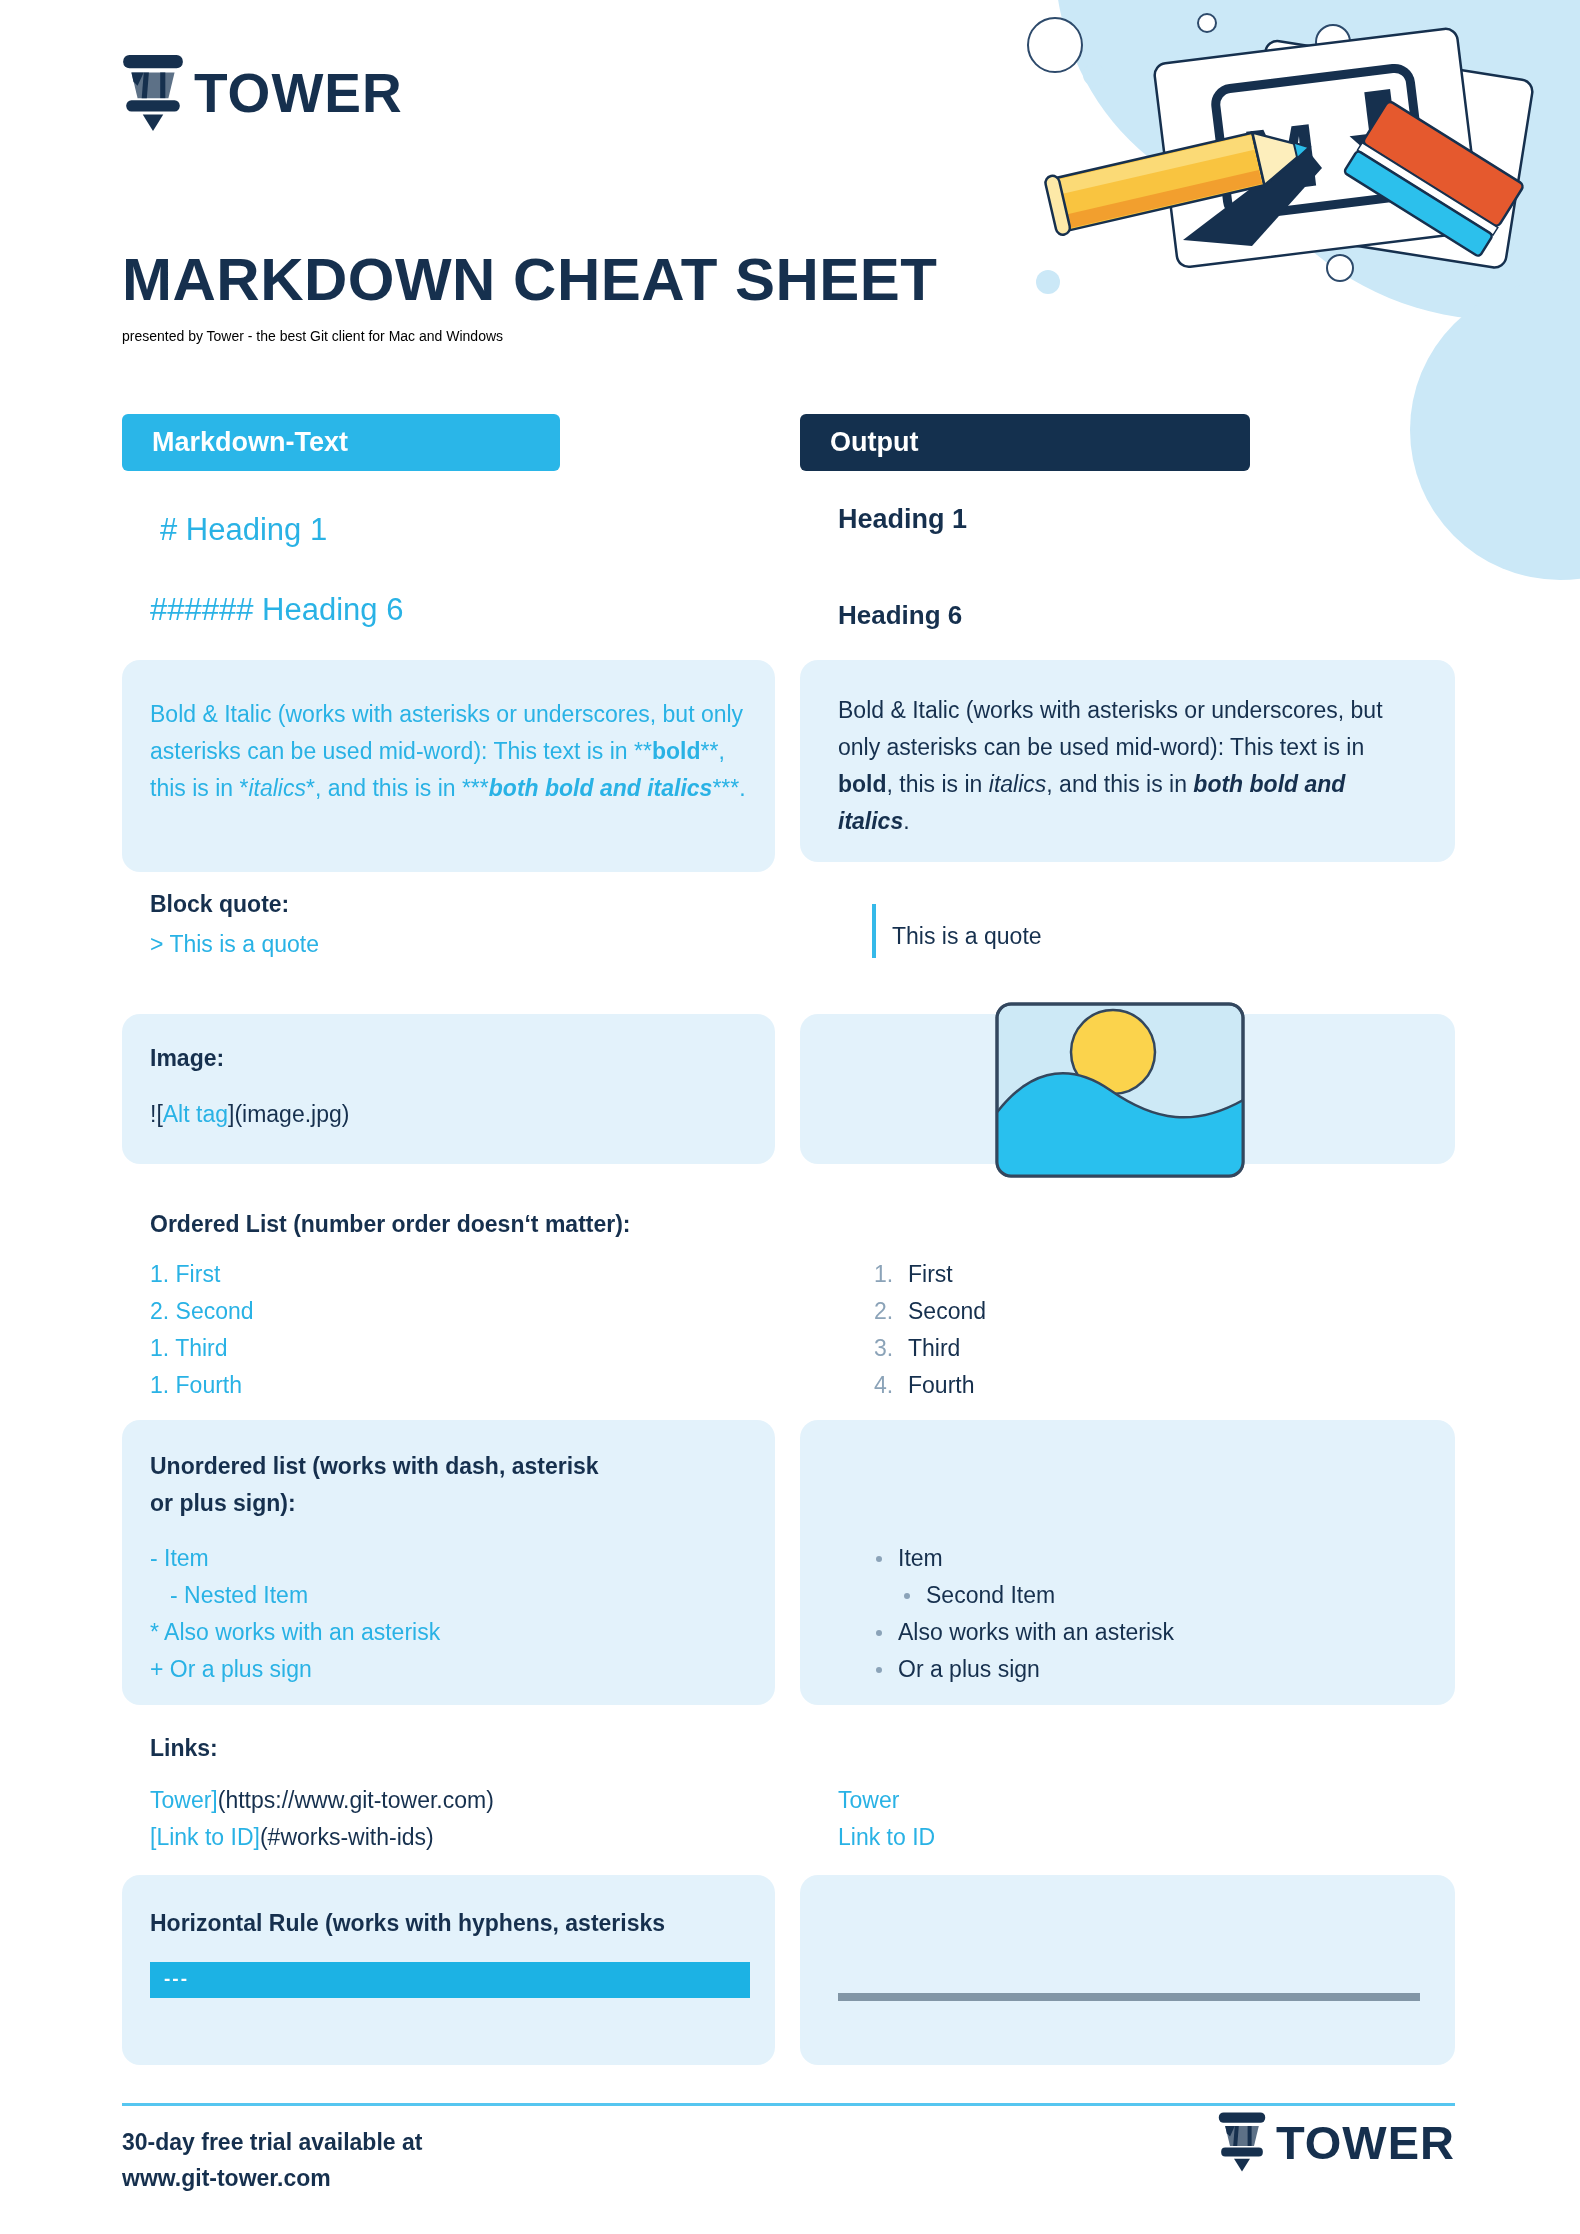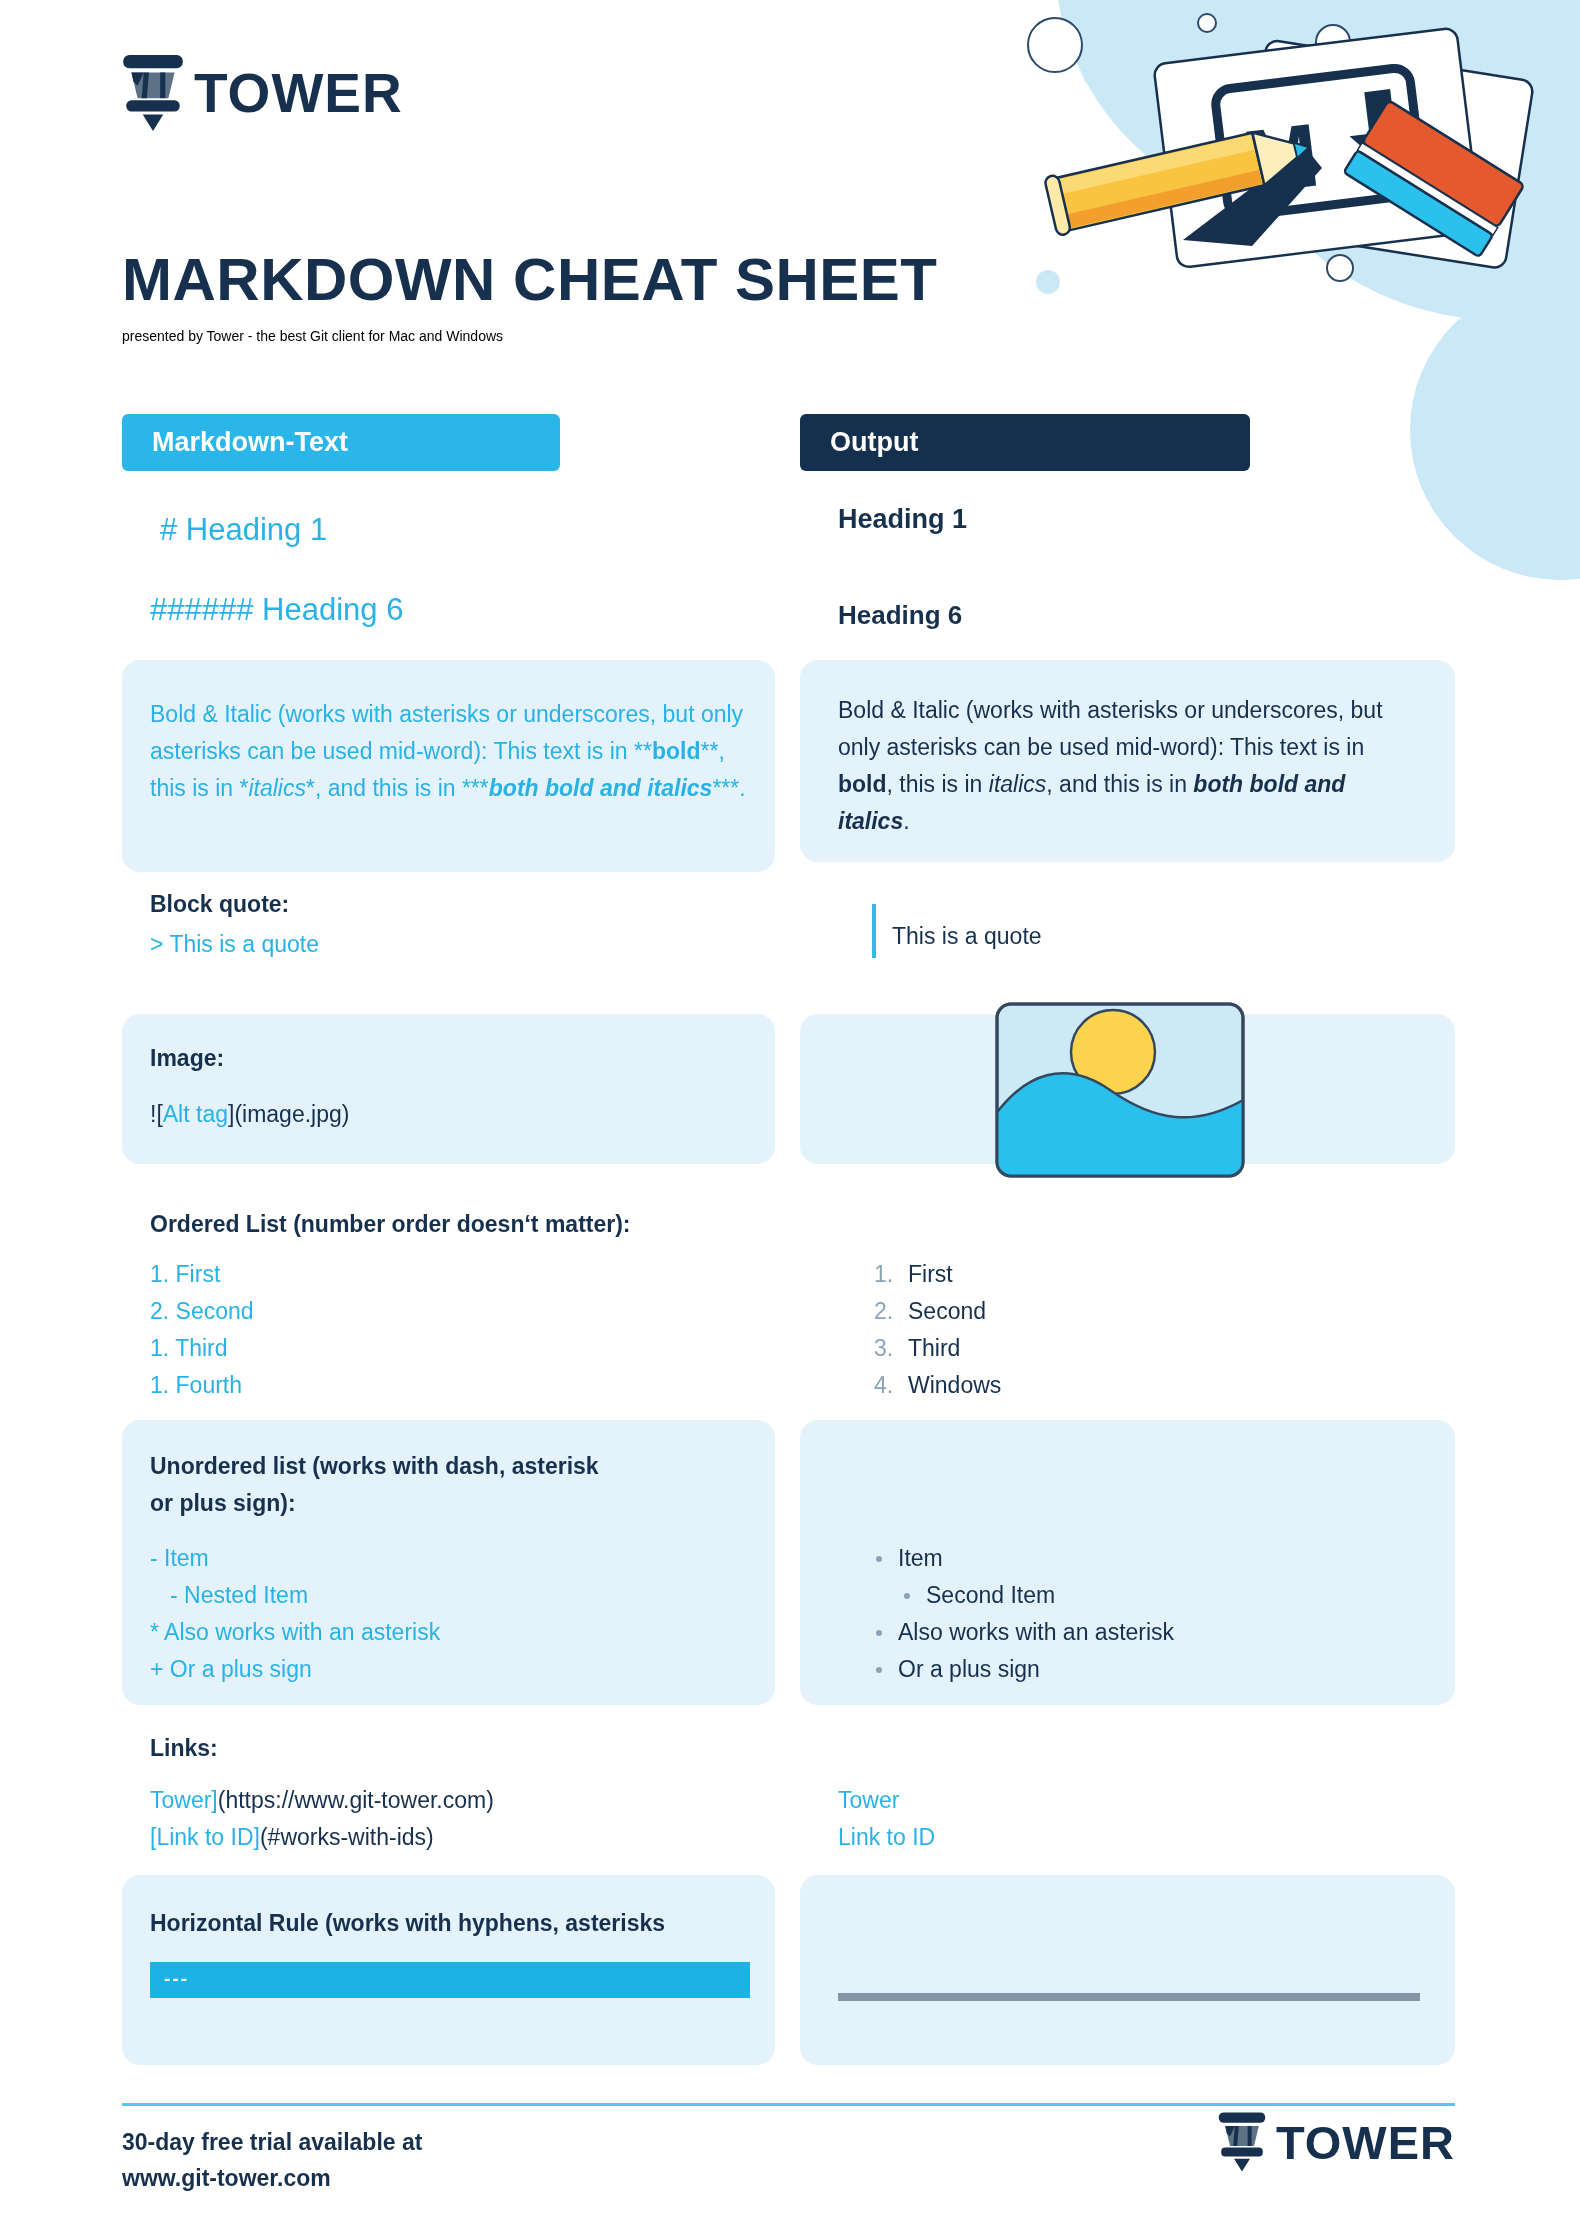--- a/index.html
+++ b/index.html
@@ -151,21 +151,21 @@
   <div class="ol-row">
     <span class="ol-num">2.</span>
     <span>Second</span>
   </div>
   <div class="ol-row">
     <span class="ol-num">3.</span>
     <span>Third</span>
   </div>
   <div class="ol-row">
     <span class="ol-num">4.</span>
-    <span>Windows</span>
+    <span>Fourth</span>
   </div>
 </div>
 
 <div class="box" style="left:122px; top:1420px; width:653px; height:285px"></div>
 <div class="abs bold navy t23" style="left:150px; top:1448px">Unordered list (works with dash, asterisk</div>
 <div class="abs bold navy t23" style="left:150px; top:1485px">or plus sign):</div>
 <div class="abs cyan" style="left:150px; top:1540px">
   <div class="t23">- Item</div>
   <div class="t23" style="padding-left:20px">- Nested Item</div>
   <div class="t23">* Also works with an asterisk</div>

